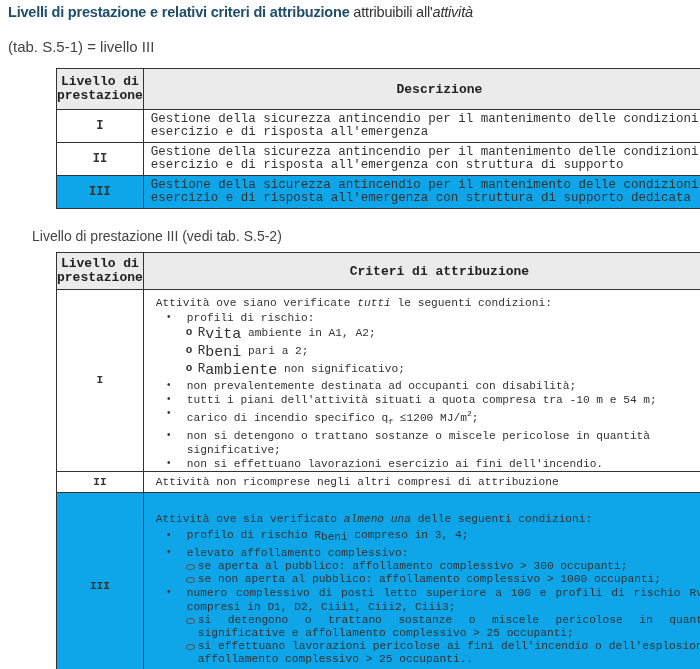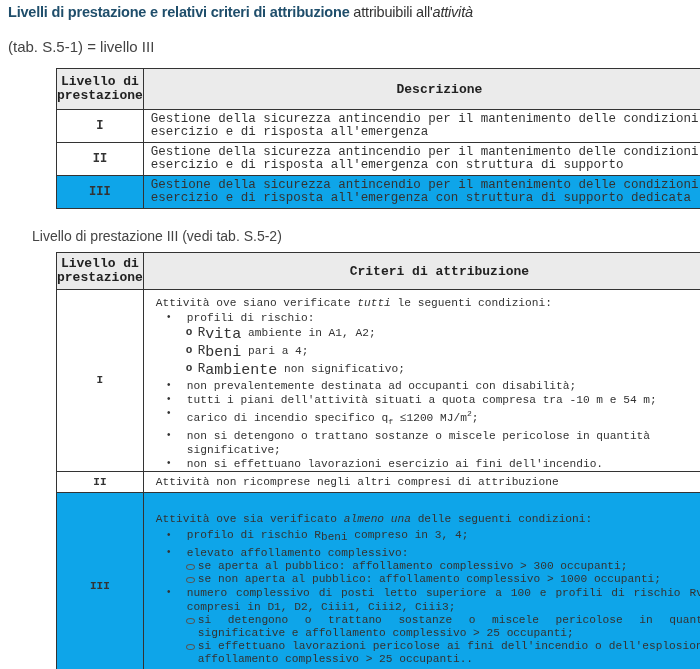--- a/index.html
+++ b/index.html
@@ -82,21 +82,21 @@
     <th class="lv">Livello di prestazione</th>
     <th>Criteri di attribuzione</th>
   </tr>
   <tr class="r1">
     <td class="lv">I</td>
     <td class="crit">
       <div class="intro"><span>Attività ove siano verificate </span><i>tutti</i><span> le seguenti condizioni:</span></div>
       <ul>
         <li class="b">profili di rischio:</li>
         <li class="o"><span class="sub-r"><span>R</span><small>vita</small></span><span> ambiente in A1, A2;</span></li>
-        <li class="o"><span class="sub-r"><span>R</span><small>beni</small></span><span> pari a 4;</span></li>
+        <li class="o"><span class="sub-r"><span>R</span><small>beni</small></span><span> pari a 2;</span></li>
         <li class="o"><span class="sub-r"><span>R</span><small>ambiente</small></span><span> non significativo;</span></li>
         <li class="b">non prevalentemente destinata ad occupanti con disabilità;</li>
         <li class="b">tutti i piani dell'attività situati a quota compresa tra -10 m e 54 m;</li>
         <li class="b"><span>carico di incendio specifico q</span><sub style="font-size:8px">f</sub><span> ≤1200 MJ/m</span><sup style="font-size:8px">2</sup><span>;</span></li>
         <li class="b">non si detengono o trattano sostanze o miscele pericolose in quantità significative;</li>
         <li class="b">non si effettuano lavorazioni esercizio ai fini dell'incendio.</li>
       </ul>
     </td>
   </tr>
   <tr class="r2">

